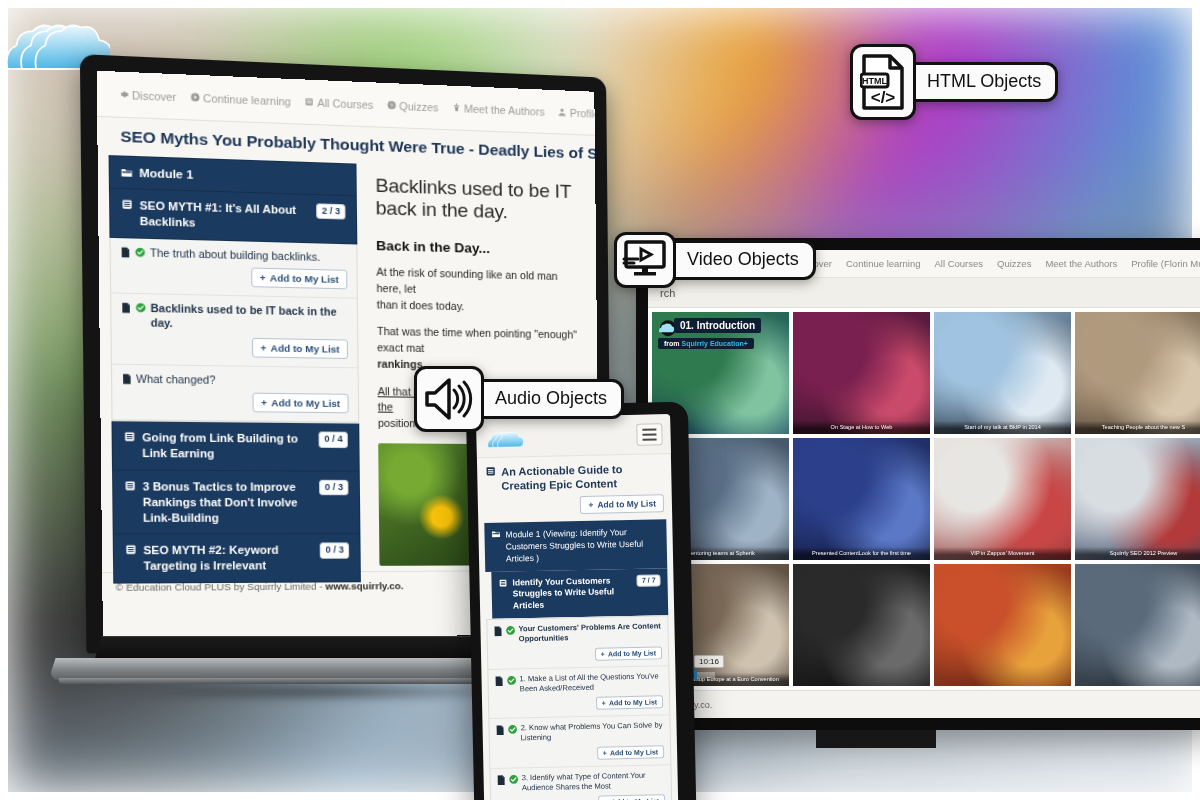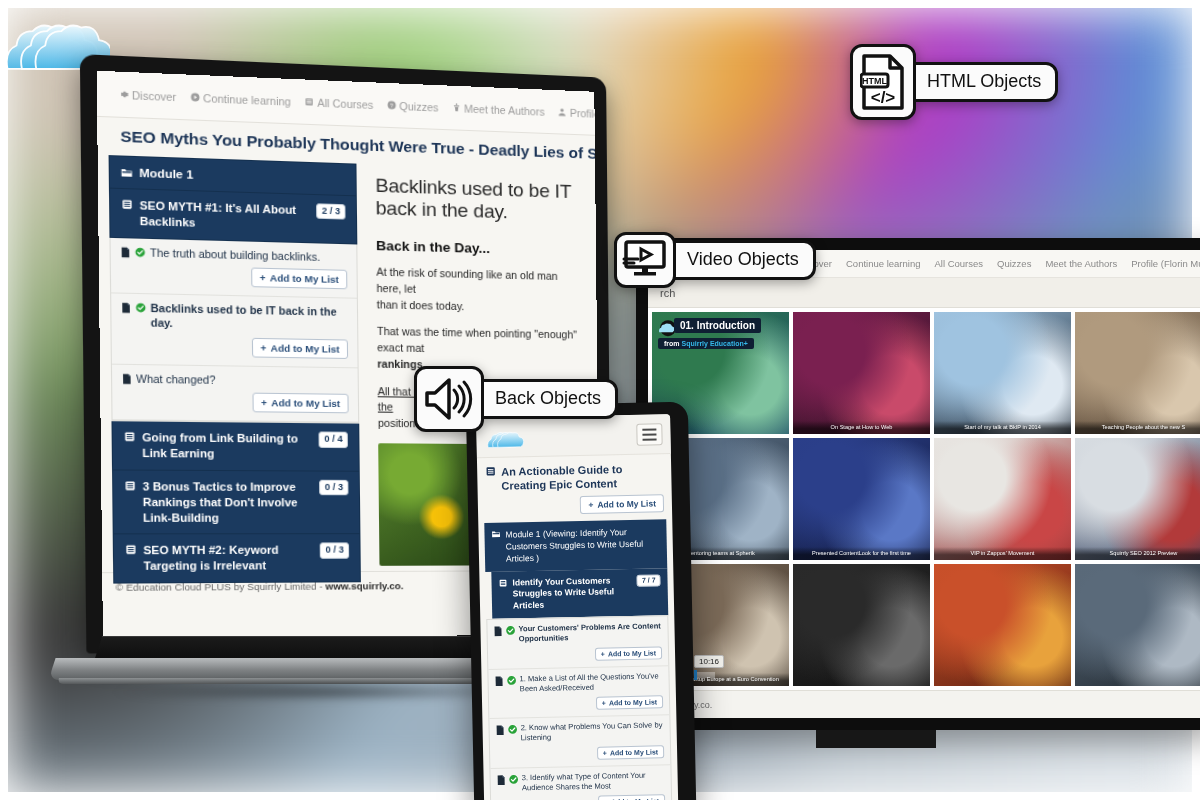--- a/index.html
+++ b/index.html
@@ -696,16 +696,16 @@
 
   <div class="callout" id="callout-audio">
     <div class="chip">
       <svg width="52" height="48" viewBox="0 0 52 48">
         <path d="M4 18h8L26 5v38L12 30H4z" fill="#fff" stroke="#111" stroke-width="3.5" stroke-linejoin="round"></path>
         <path d="M31 15a13 13 0 010 18" fill="none" stroke="#111" stroke-width="3" stroke-linecap="round"></path>
         <path d="M36 11a19 19 0 010 26" fill="none" stroke="#111" stroke-width="3" stroke-linecap="round"></path>
         <path d="M41 7a25 25 0 010 34" fill="none" stroke="#111" stroke-width="3" stroke-linecap="round"></path>
       </svg>
     </div>
-    <div class="pill">Back Objects</div>
+    <div class="pill">Audio Objects</div>
   </div>
 
 </div>
 
 </body></html>

